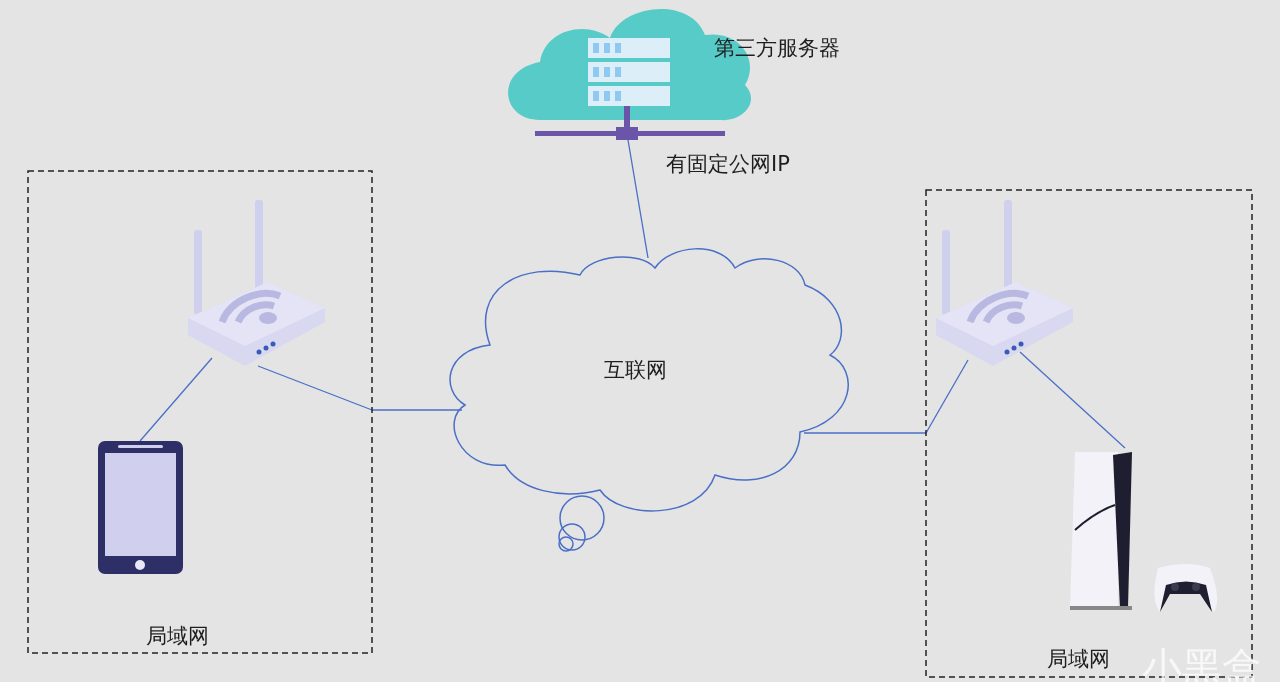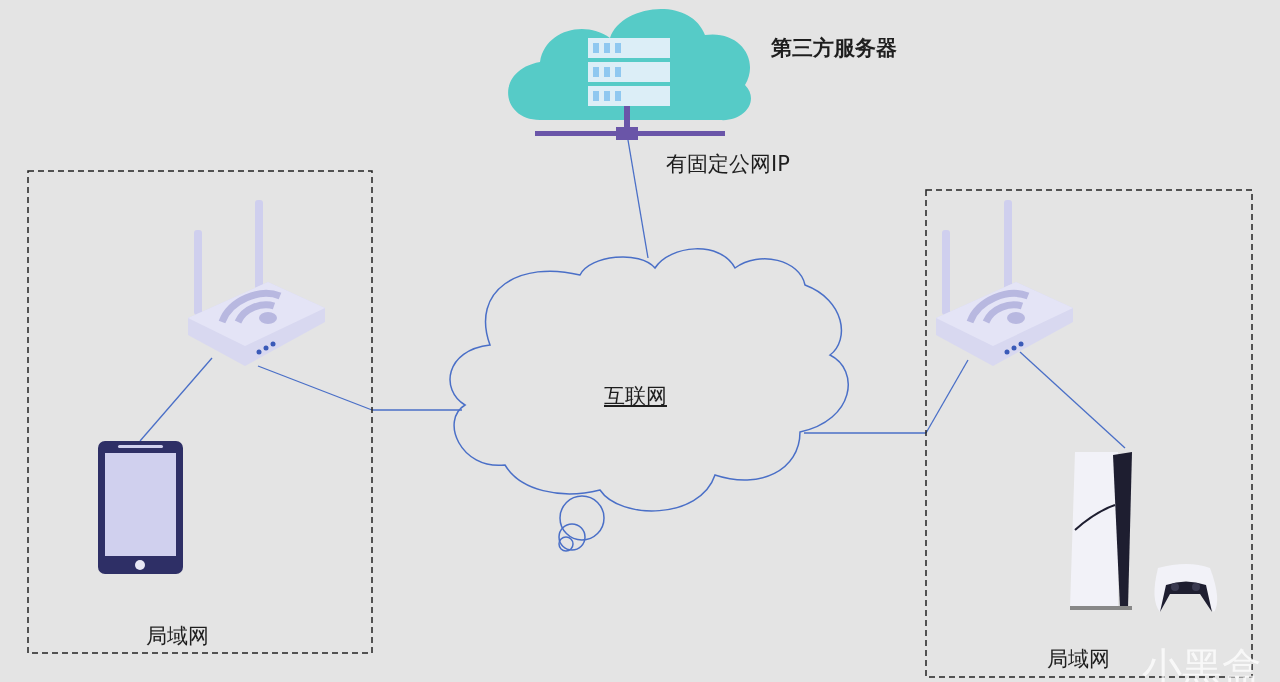--- a/index.html
+++ b/index.html
@@ -96,18 +96,18 @@
     <rect x="1070" y="606" width="62" height="4" fill="#888"></rect>
   </g>
   <g>
     <path d="M1158,568 Q1188,560 1210,568 Q1222,600 1214,612 L1200,594 L1170,594 L1160,612 Q1150,600 1158,568 Z" fill="#f2f2f8"></path>
     <path d="M1166,585 Q1186,578 1206,585 L1212,612 L1200,594 L1170,594 L1160,612 Z" fill="#1e1e30"></path>
     <circle cx="1175" cy="587" r="4" fill="#3a3a50"></circle>
       <circle cx="1196" cy="587" r="4" fill="#3a3a50"></circle>
   </g>
 </svg>
 
-<div class="label" style="left:771px;top:34px;font-weight:bold;">第三方服务器</div>
+<div class="label" style="left:714px;top:34px;">第三方服务器</div>
 <div class="label" style="left:657px;top:150px;margin-left:9px;">有固定公网IP</div>
-<div class="label" style="left:604px;top:382px;text-decoration:underline;">互联网</div>
+<div class="label" style="left:604px;top:356px;">互联网</div>
 <div class="label" style="left:146px;top:622px;">局域网</div>
 <div class="label" style="left:1047px;top:645px;">局域网</div>
 <div class="wm" style="left:1142px;top:640px;">小黑盒</div>
 
 </body></html>

